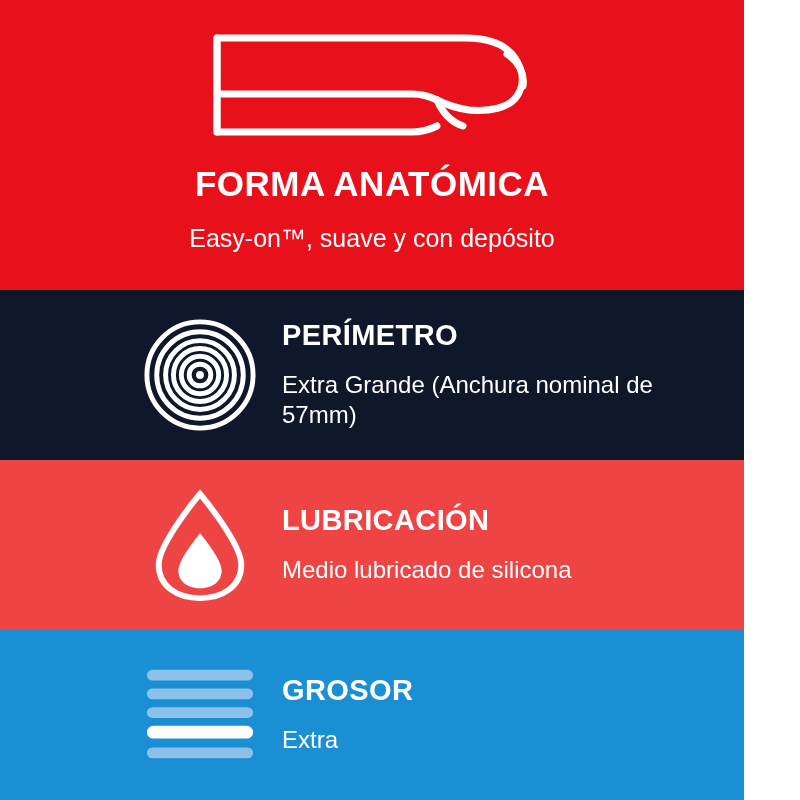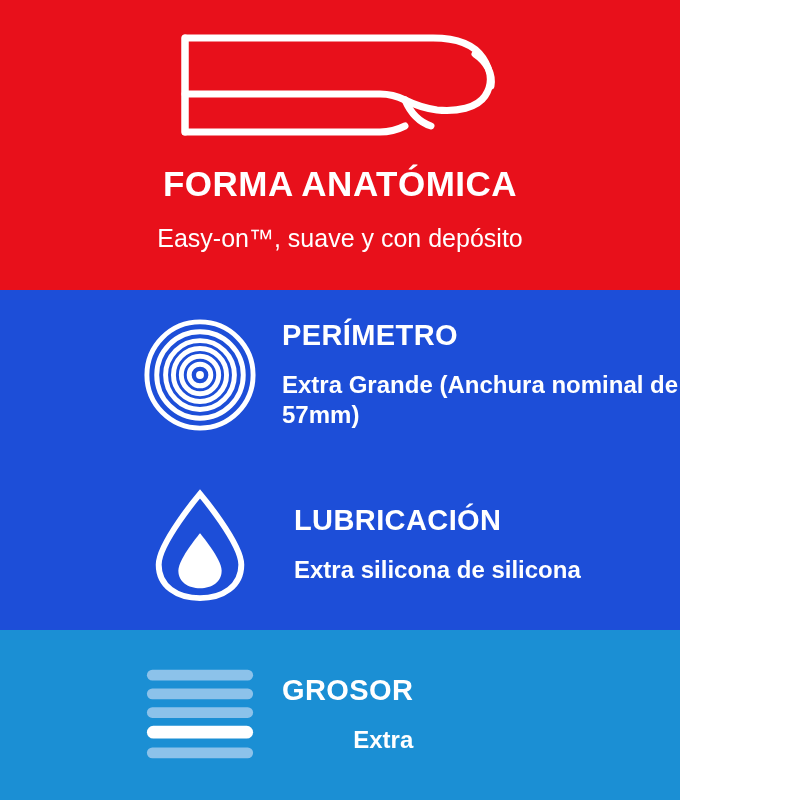--- a/index.html
+++ b/index.html
@@ -4,21 +4,21 @@
 <style>
   html, body {
     margin: 0;
     padding: 0;
     background: #ffffff;
   }
   body {
     font-family: "Liberation Sans", sans-serif;
   }
   .infographic {
-    width: 680px;
+    width: 744px;
     height: 800px;
     position: relative;
     overflow: hidden;
     display: flex;
     flex-direction: column;
   }
 
   
   .hero {
     background: #e8101b;
@@ -56,23 +56,23 @@
 
   
   .row {
     flex: 0 0 170px;
     height: 170px;
     display: flex;
     align-items: center;
     box-sizing: border-box;
     padding-left: 140px;
   }
-  .row.r1 { background: #1d4ed8; }
-  .row.r2 { background: #1d4ed8; gap: 12px; }
-  .row.r3 { background: #1b8fd4; text-align: right; }
+  .row.r1 { background: #0f172a; }
+  .row.r2 { background: #ef4444; }
+  .row.r3 { background: #1b8fd4; }
 
   .row-icon {
     flex: 0 0 120px;
     width: 120px;
     height: 120px;
     display: flex;
     align-items: center;
     justify-content: center;
   }
   .row-text {
@@ -81,21 +81,21 @@
     max-width: 430px;
   }
   .row-title {
     font-size: 29px;
     font-weight: bold;
     letter-spacing: 0.4px;
     line-height: 1.05;
   }
   .row-desc {
     font-size: 24px;
-    font-weight: 700;
+    font-weight: 400;
     line-height: 1.25;
     margin-top: 20px;
   }
 </style>
 </head>
 <body>
 
 <div class="infographic">
 
   <div class="hero">
@@ -136,21 +136,21 @@
 
   <div class="row r2">
     <div class="row-icon">
       <svg viewBox="0 0 120 120" width="118" height="118" aria-hidden="true">
         <path d="M60 8 C60 8 18 58 18 80 C18 102 37 114 60 114 C83 114 102 102 102 80 C102 58 60 8 60 8 Z" fill="none" stroke="#ffffff" stroke-width="6"></path>
         <path d="M60 48 C60 48 38 74 38 86 C38 98 48 104 60 104 C72 104 82 98 82 86 C82 74 60 48 60 48 Z" fill="#ffffff"></path>
       </svg>
     </div>
     <div class="row-text">
       <div class="row-title">LUBRICACIÓN</div>
-      <div class="row-desc">Extra silicona de silicona</div>
+      <div class="row-desc">Medio lubricado de silicona</div>
     </div>
   </div>
 
   <div class="row r3">
     <div class="row-icon">
       <svg viewBox="0 0 120 120" width="118" height="118" aria-hidden="true">
         <g fill="#8cc2ea">
           <rect x="6" y="14" width="108" height="11" rx="5.5"></rect>
           <rect x="6" y="33" width="108" height="11" rx="5.5"></rect>
           <rect x="6" y="52" width="108" height="11" rx="5.5"></rect>

